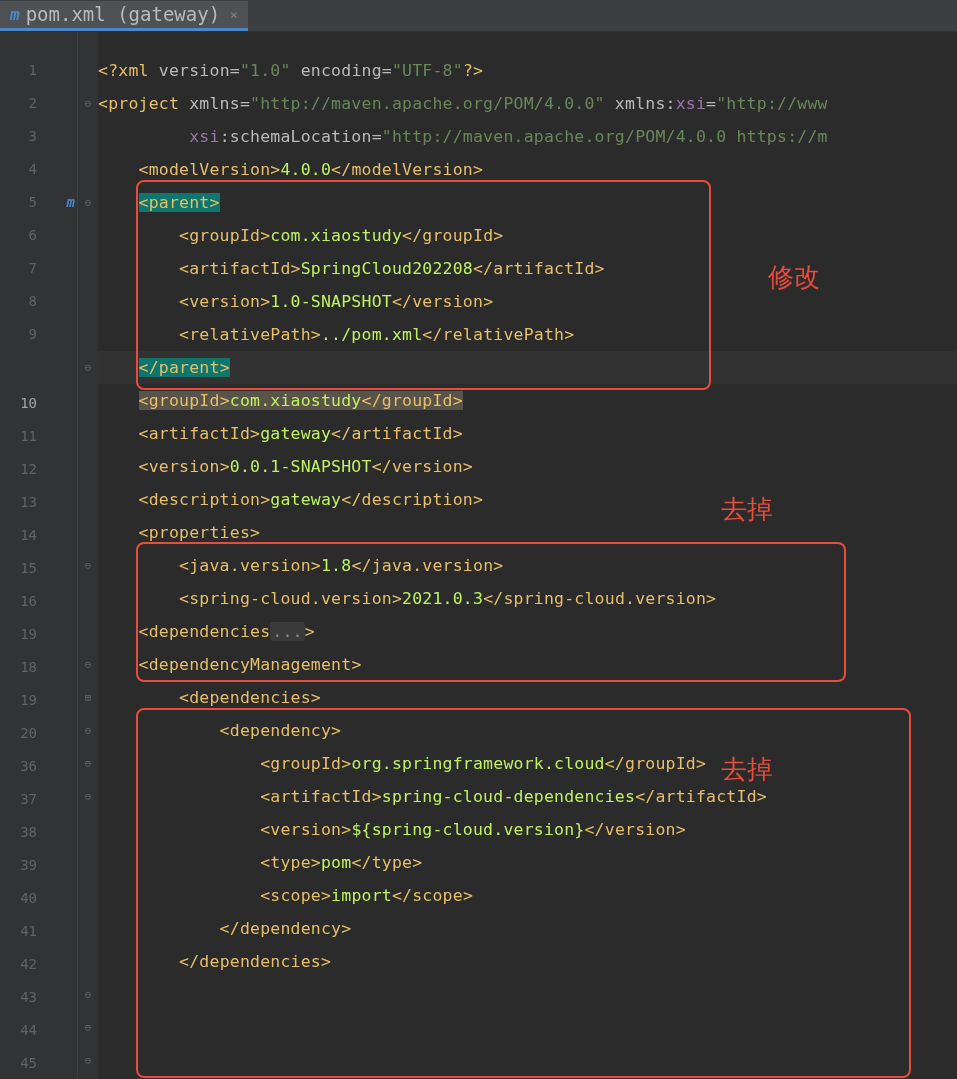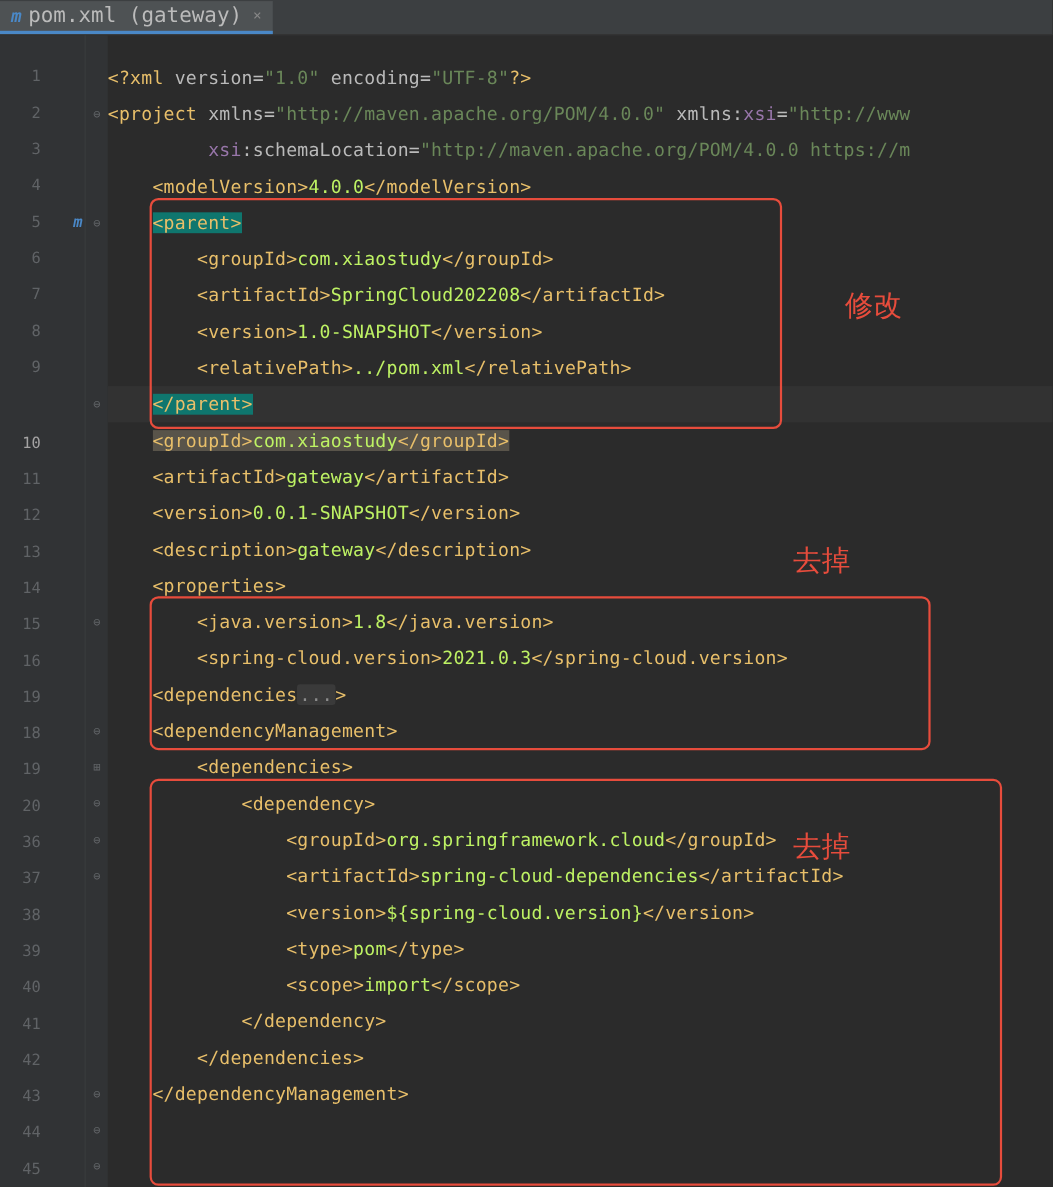--- a/index.html
+++ b/index.html
@@ -262,21 +262,20 @@
     <div class="code-line">                <span class="tag">&lt;</span><span class="tag">version</span><span class="tag">&gt;</span><span class="text">${spring-cloud.version}</span><span class="tag">&lt;/</span><span class="tag">version</span><span class="tag">&gt;</span></div>
 
     <div class="code-line">                <span class="tag">&lt;</span><span class="tag">type</span><span class="tag">&gt;</span><span class="text">pom</span><span class="tag">&lt;/</span><span class="tag">type</span><span class="tag">&gt;</span></div>
 
     <div class="code-line">                <span class="tag">&lt;</span><span class="tag">scope</span><span class="tag">&gt;</span><span class="text">import</span><span class="tag">&lt;/</span><span class="tag">scope</span><span class="tag">&gt;</span></div>
 
     <div class="code-line">            <span class="tag">&lt;/</span><span class="tag">dependency</span><span class="tag">&gt;</span></div>
 
     <div class="code-line">        <span class="tag">&lt;/</span><span class="tag">dependencies</span><span class="tag">&gt;</span></div>
 
-    <div class="code-line">    <span class="tag">&lt;/</span><span class="tag">dependencyManagement</span><span class="tag">&gt;</span></div>
 
     <div class="annotation-box" style="left:38px;top:148px;width:575px;height:210px;"></div>
     <div class="annotation-label" style="left:623px;top:228px;margin-left:47px;">修改</div>
 
     <div class="annotation-box" style="left:38px;top:510px;width:710px;height:140px;"></div>
     <div class="annotation-label" style="left:623px;top:460px;">去掉</div>
 
     <div class="annotation-box" style="left:38px;top:676px;width:775px;height:370px;"></div>
     <div class="annotation-label" style="left:623px;top:720px;">去掉</div>
   </div>

